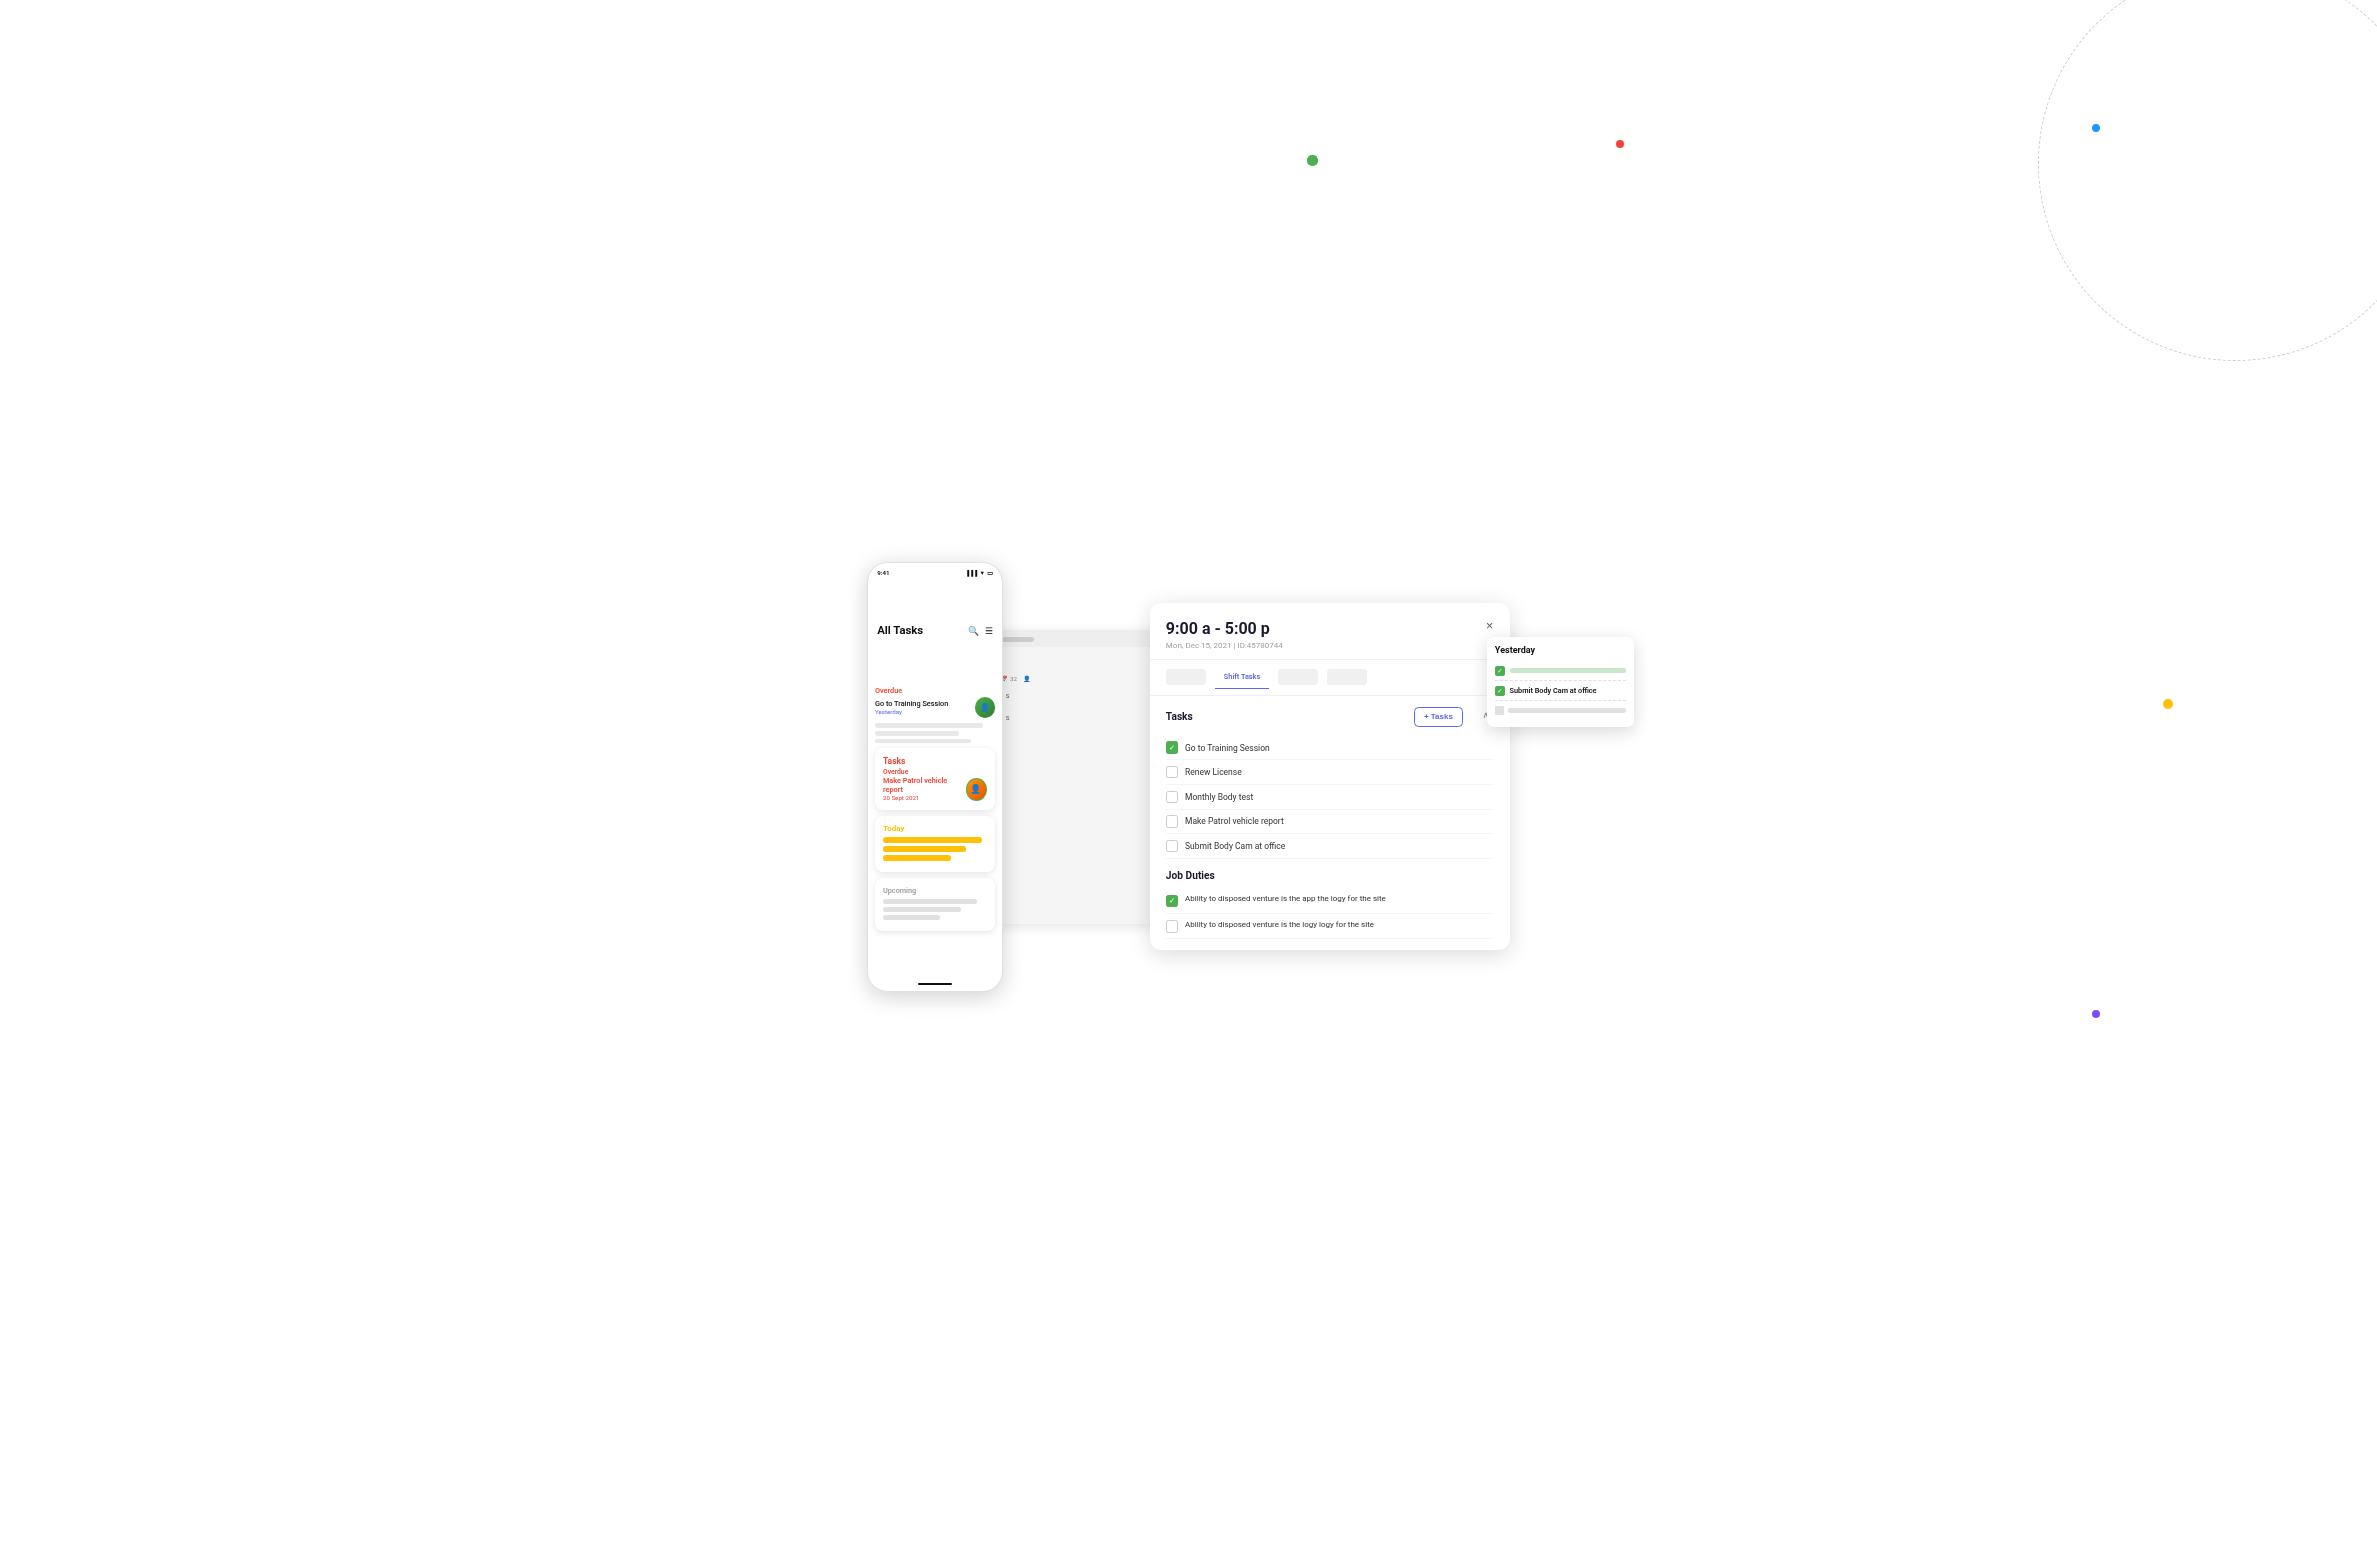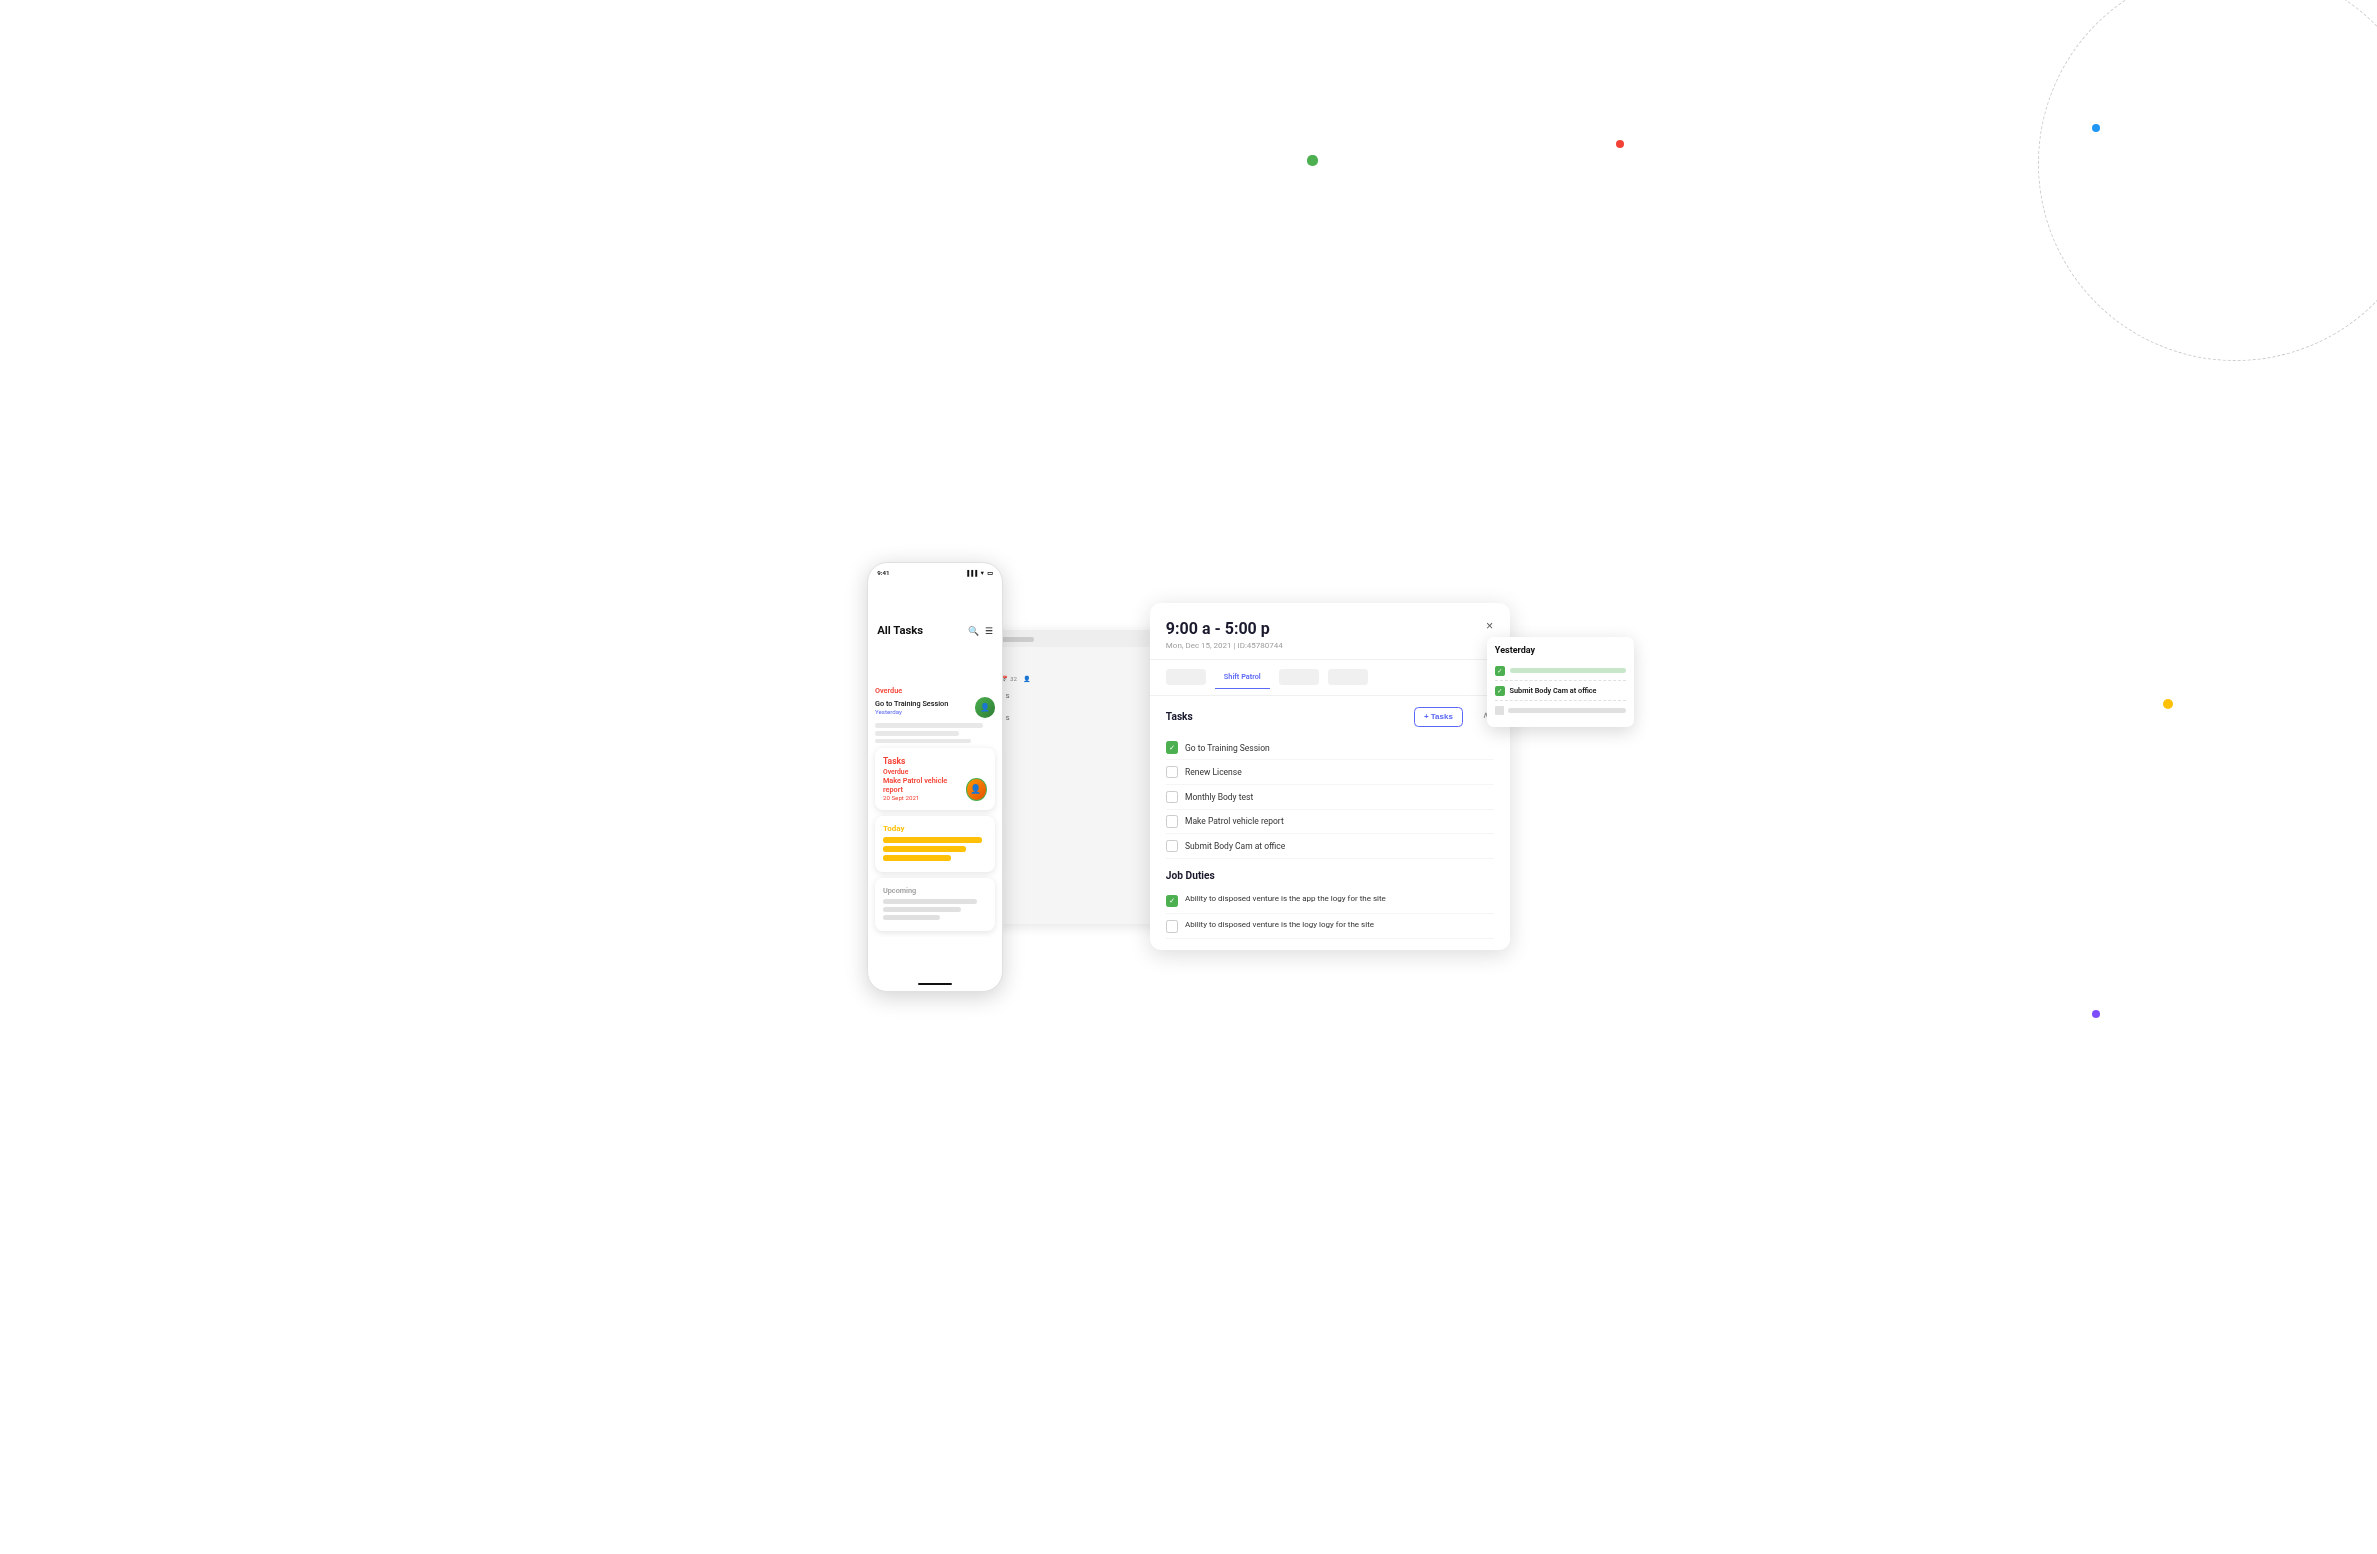--- a/index.html
+++ b/index.html
@@ -577,21 +577,21 @@
   <div class="detail-panel">
     <div class="panel-header">
       <div class="panel-time">9:00 a - 5:00 p</div>
       <div class="panel-date">Mon, Dec 15, 2021 | ID:45780744</div>
       <button class="close-btn">×</button>
     </div>
 
     <div class="panel-tabs">
       <div style="display: flex; align-items: center; gap: 4.5px; padding: 5.6px 0; width: 100%;">
         <div style="width: 40px; height: 16px; background: #f0f0f0; border-radius: 3.4px; margin-right: 4.5px;"></div>
-        <div class="panel-tab active">Shift Patrol</div>
+        <div class="panel-tab active">Shift Tasks</div>
         <div style="width: 40px; height: 16px; background: #f0f0f0; border-radius: 3.4px; margin: 0 4.5px;"></div>
         <div style="width: 40px; height: 16px; background: #f0f0f0; border-radius: 3.4px;"></div>
       </div>
     </div>
 
     <div class="panel-body">
 
       <div class="section-header">
         <span class="section-title">Tasks</span>
         <div style="display: flex; gap: 15px; align-items: flex-start;">

